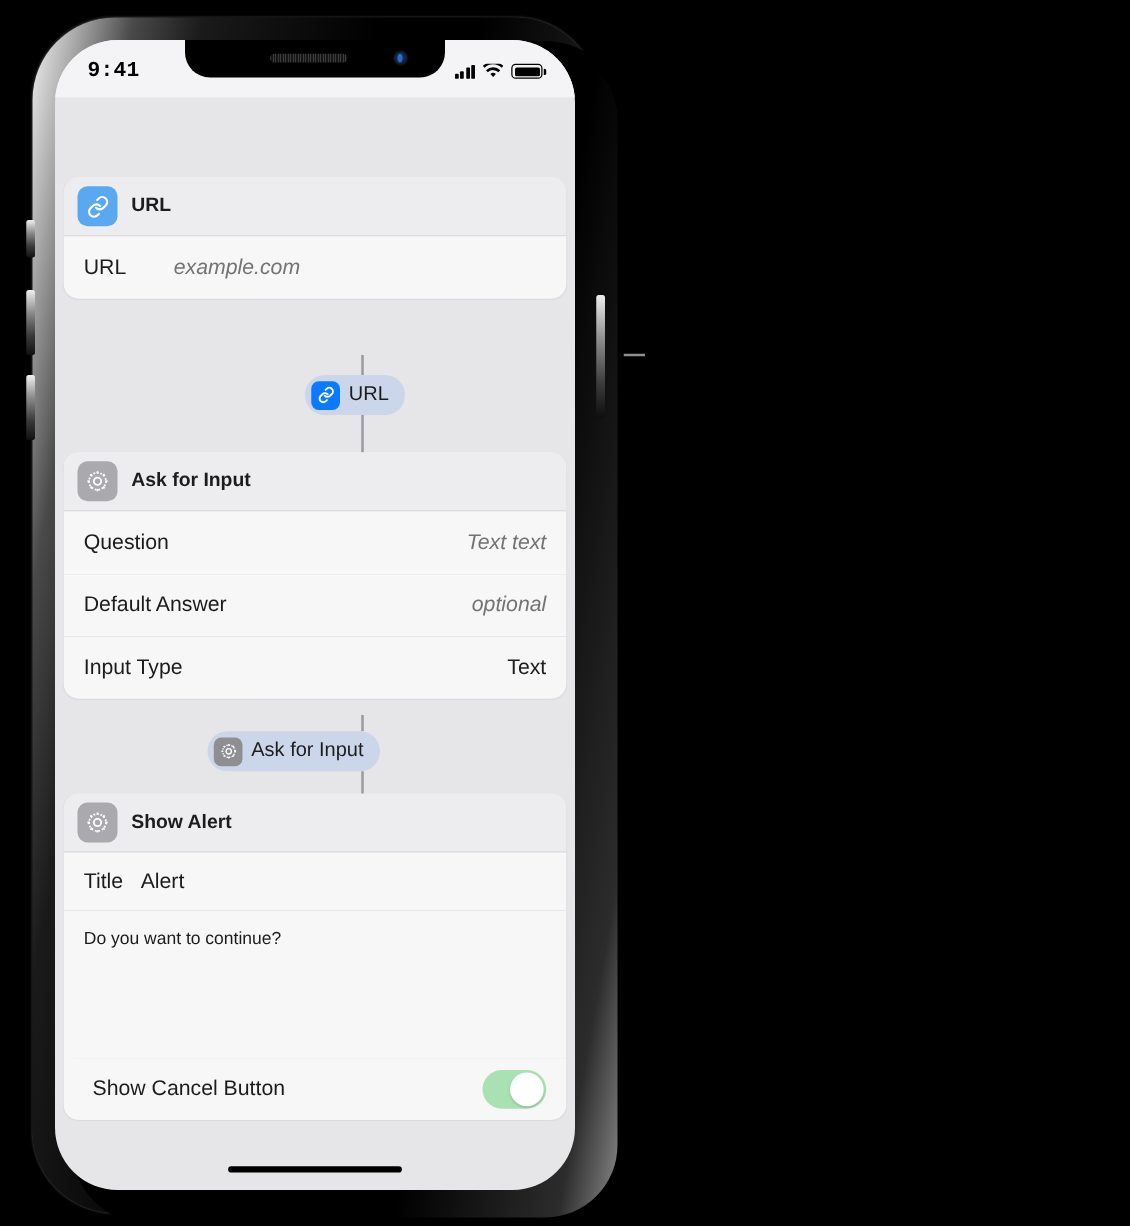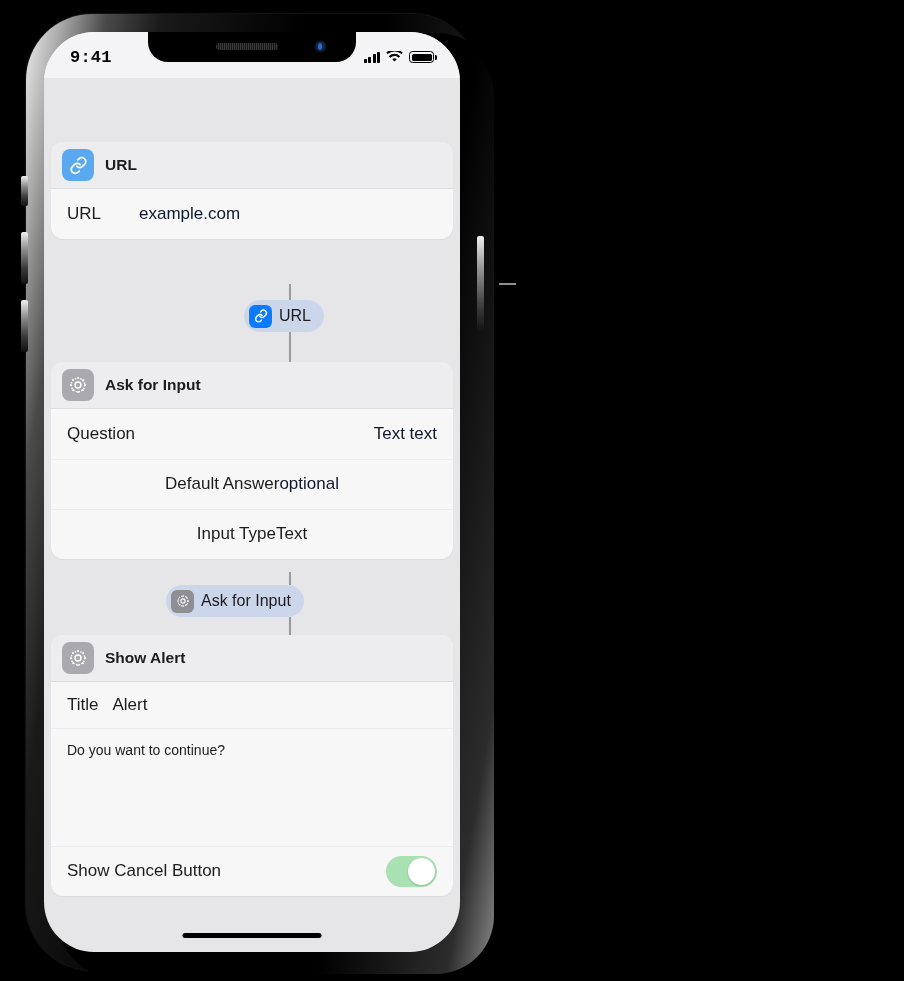--- a/index.html
+++ b/index.html
@@ -109,22 +109,22 @@
   .app-icon{
     width:32px;height:32px;border-radius:8px;flex:none;
     display:flex;align-items:center;justify-content:center;
   }
   .card-head-label{font-size:15.5px;font-weight:700;color:#1c1c1e;margin-left:11px;}
 
   .row{
     height:50px;display:flex;align-items:center;justify-content:space-between;
     padding:0 16px 0 16px;box-sizing:border-box;font-size:17px;color:#1c1c1e;
   }
-  .row + .row{box-shadow:inset 0 .5px 0 #e2e2e6;justify-content:center;}
-  .row .ph{color:#0f172a;}
+  .row + .row{box-shadow:inset 0 .5px 0 #e2e2e6;}
+  .row .ph{color:#737373;font-style:italic;}
   .row .val{color:#1c1c1e;}
 
   .row-title{height:46px;display:flex;align-items:center;gap:14px;
     padding:0 16px;box-sizing:border-box;font-size:17px;color:#1c1c1e;}
   .msgbox{
     min-height:118px;padding:14px 19px 0 16px;box-sizing:border-box;
     font-size:14px;color:#1c1c1e;box-shadow:inset 0 .5px 0 #e2e2e6;
   }
 
   
@@ -283,21 +283,21 @@
               <circle cx="12" cy="12" r="7.4" stroke-dasharray="1.6 1.5"></circle>
             </svg>
           </div>
           <div class="card-head-label">Show Alert</div>
         </div>
         <div class="row-title">
           <span>Title</span>
           <span>Alert</span>
         </div>
         <div class="msgbox">Do you want to continue?</div>
-        <div class="row" style="box-shadow:inset 0 .5px 0 #e2e2e6;">
+        <div class="row" style="box-shadow:inset 0 .5px 0 #e2e2e6;margin-left:7px;">
           <span>Show Cancel Button</span>
           <span class="switch" style="background:#a9e1b2;">
             <span class="knob"></span>
           </span>
         </div>
       </div>
 
     </div>
 
     <div class="home-ind"></div>

